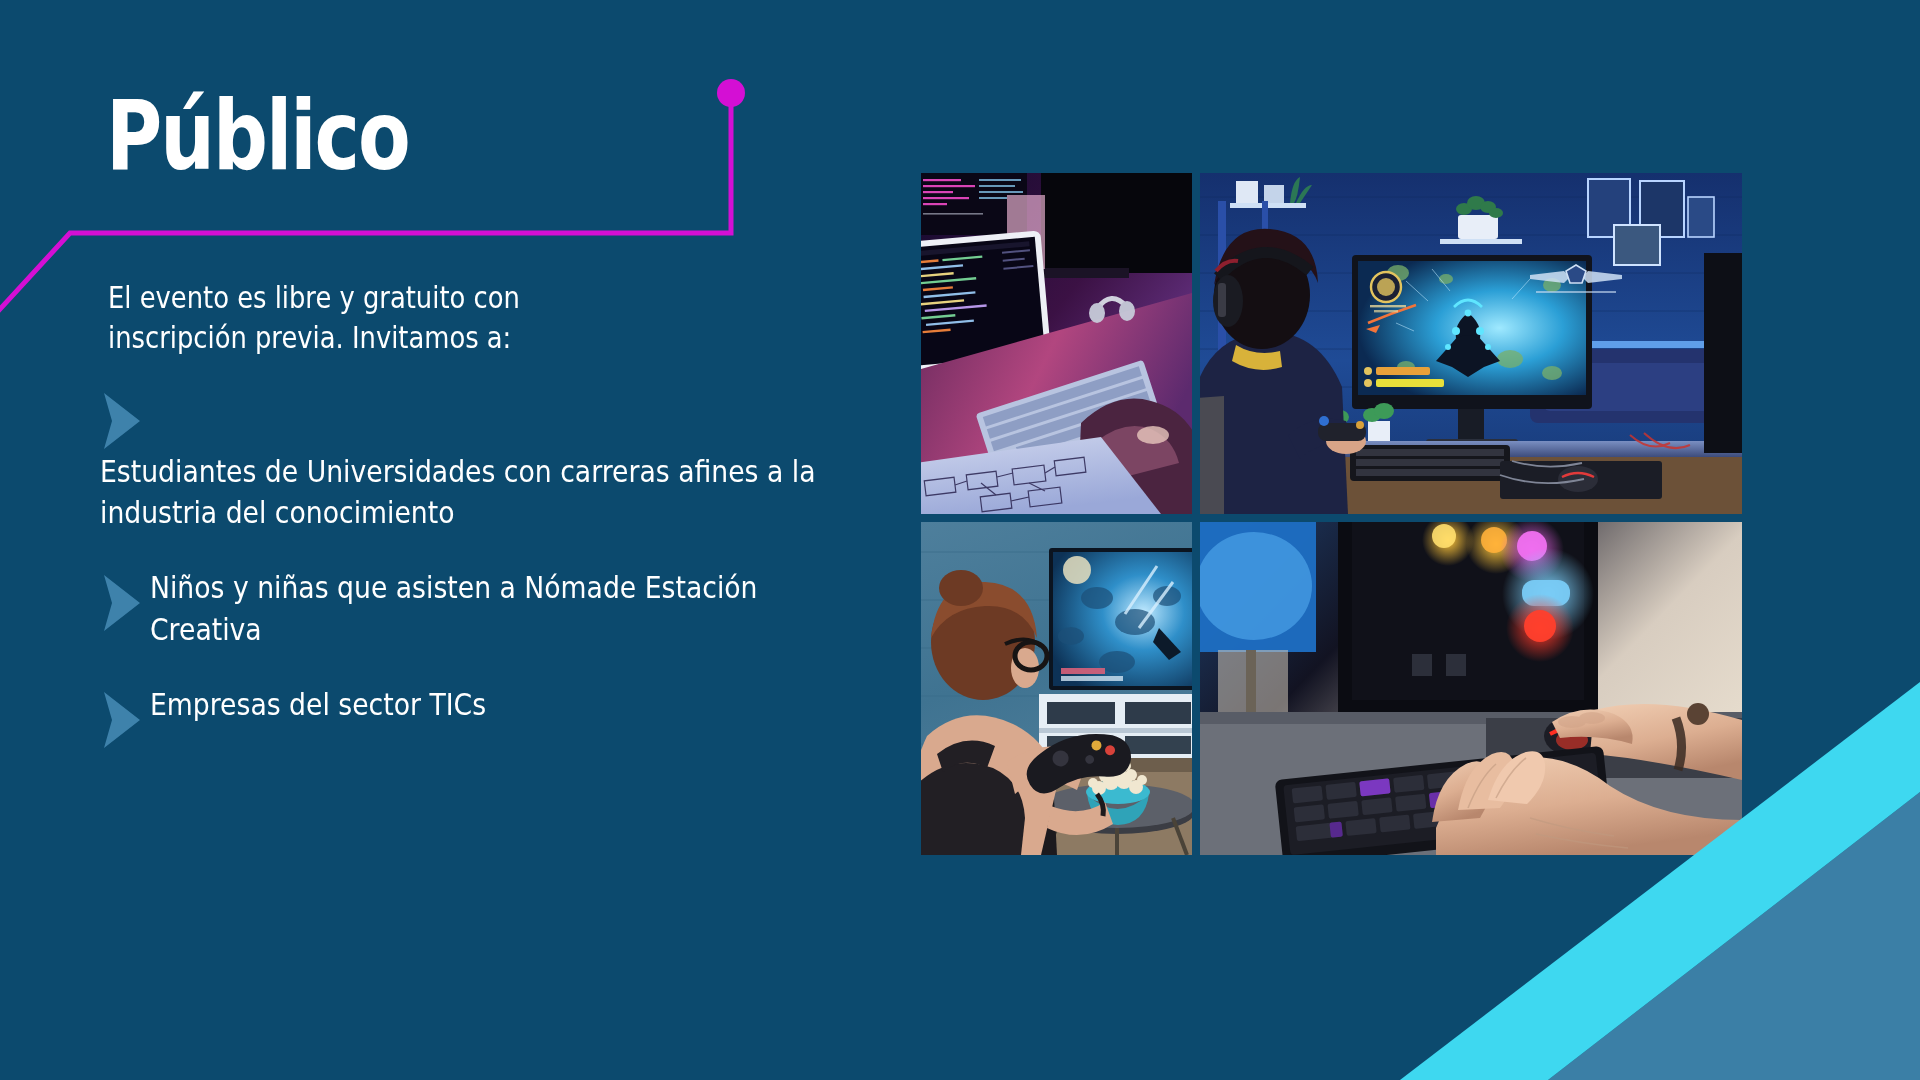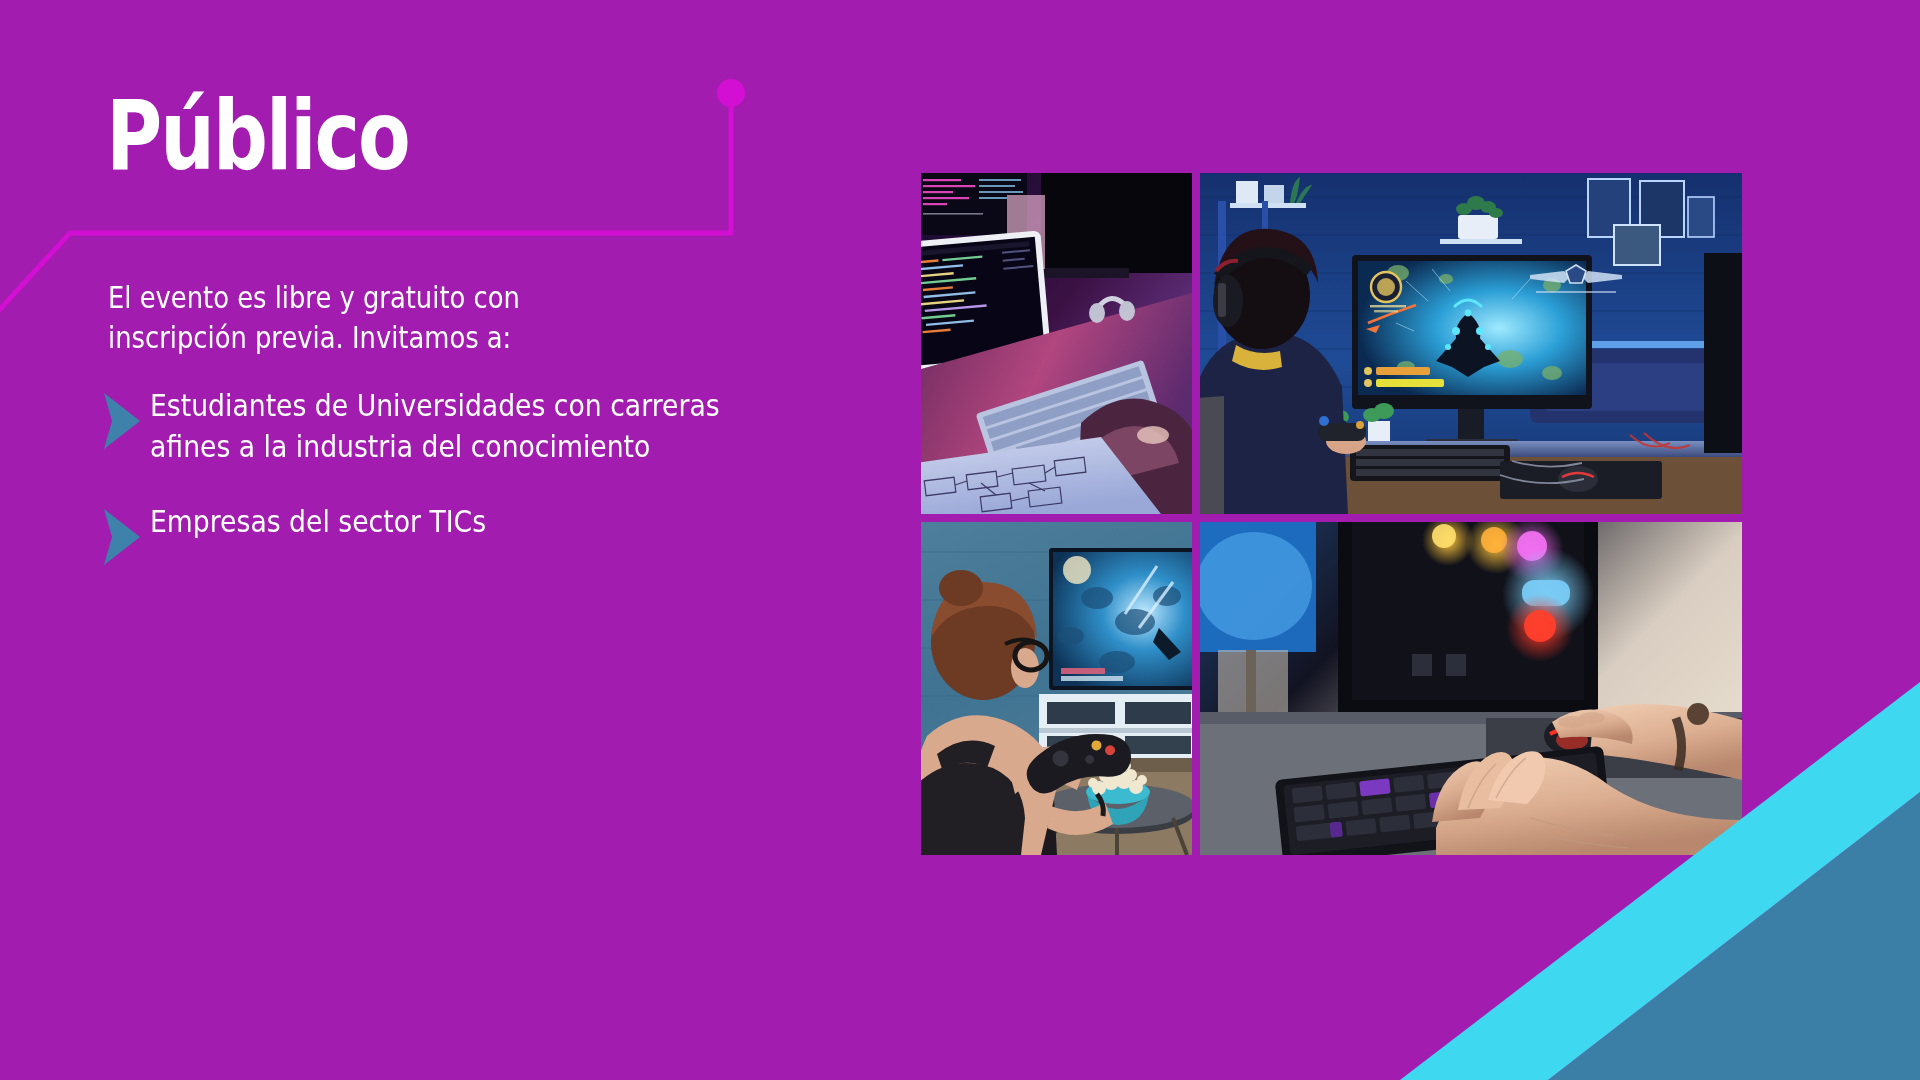--- a/index.html
+++ b/index.html
@@ -5,21 +5,21 @@
   html, body {
     margin: 0;
     padding: 0;
     background: #2c0040;
   }
   #slide {
     position: relative;
     width: 1920px;
     height: 1080px;
     overflow: hidden;
-    background: #a21caf;
+    background: #0c4a6e;
     font-family: "Liberation Sans", sans-serif;
     -webkit-font-smoothing: antialiased;
   }
 
   
   .connector-svg {
     position: absolute;
     left: 0; top: 0;
     width: 1920px; height: 1080px;
     pointer-events: none;
@@ -123,29 +123,37 @@
     <polyline points="-10,320 70,233 731,233 731,95" fill="none" stroke="#d40fd4" stroke-width="5" stroke-linejoin="miter" stroke-linecap="butt"></polyline>
     <circle cx="731" cy="93" r="14" fill="#d40fd4"></circle>
   </svg>
 
   <div class="title">Público</div>
 
   <div class="intro">El evento es libre y gratuito con inscripción previa. Invitamos a:</div>
 
   <div class="bullets">
 
-    <div class="bullet-row" style="margin-bottom:34px;">
+    <div class="bullet-row" style="margin-bottom:34px;flex-direction:column;">
       <span class="bullet-marker">
         <svg viewBox="0 0 42 60" xmlns="http://www.w3.org/2000/svg">
           <path d="M4 2 L40 30 L4 58 L12 30 Z" fill="#3e82ab"></path>
         </svg>
       </span>
       <span class="bullet-text">Estudiantes de Universidades con carreras afines a la industria del conocimiento</span>
     </div>
 
+    <div class="bullet-row" style="margin-bottom:34px;">
+      <span class="bullet-marker">
+        <svg viewBox="0 0 42 60" xmlns="http://www.w3.org/2000/svg">
+          <path d="M4 2 L40 30 L4 58 L12 30 Z" fill="#3e82ab"></path>
+        </svg>
+      </span>
+      <span class="bullet-text">Niños y niñas que asisten a Nómade Estación Creativa</span>
+    </div>
 
 
     <div class="bullet-row" style="margin-bottom:48px;justify-content:space-between;">
       <span class="bullet-marker">
         <svg viewBox="0 0 42 60" xmlns="http://www.w3.org/2000/svg">
           <path d="M4 2 L40 30 L4 58 L12 30 Z" fill="#3e82ab"></path>
         </svg>
       </span>
       <span class="bullet-text">Empresas del sector TICs</span>
     </div>

